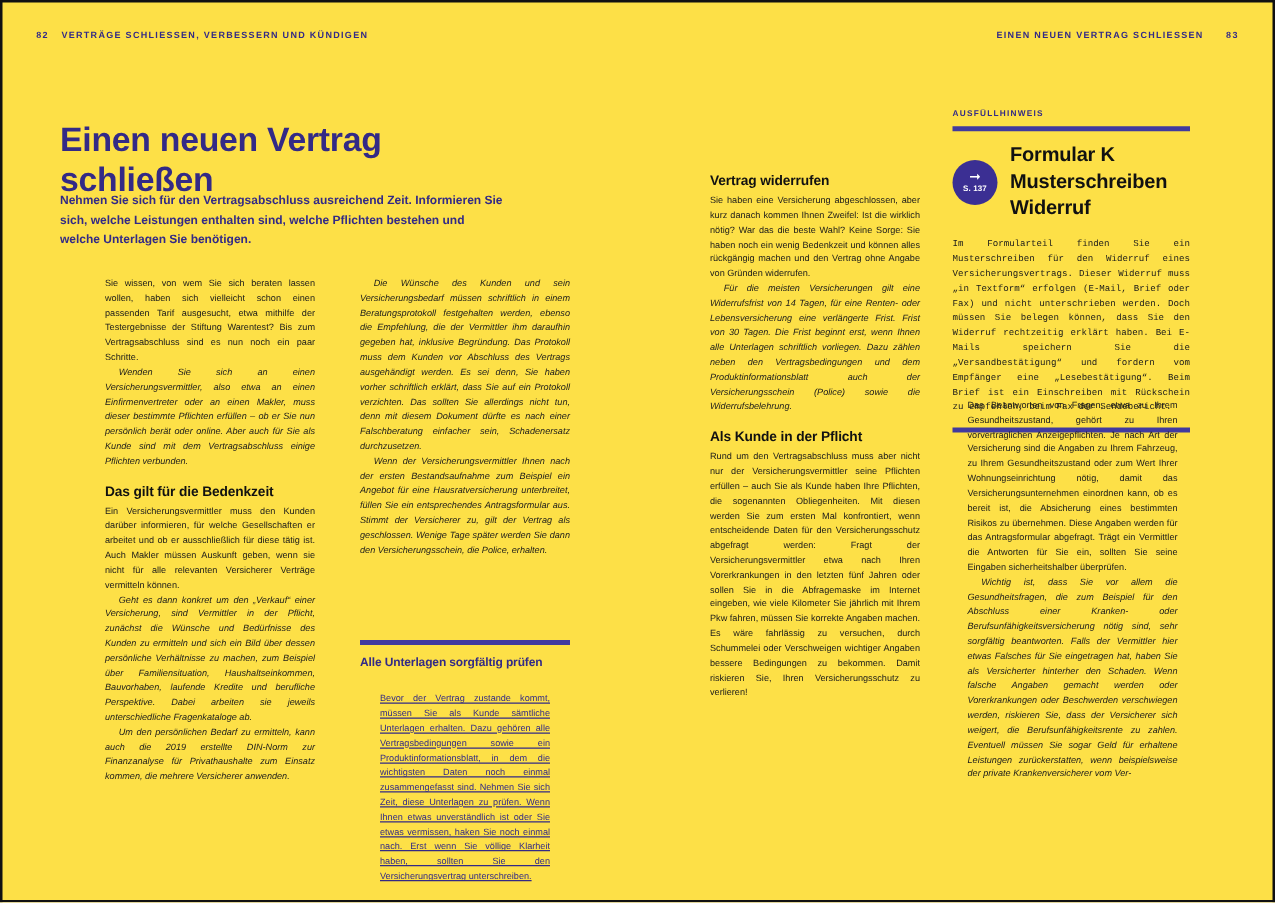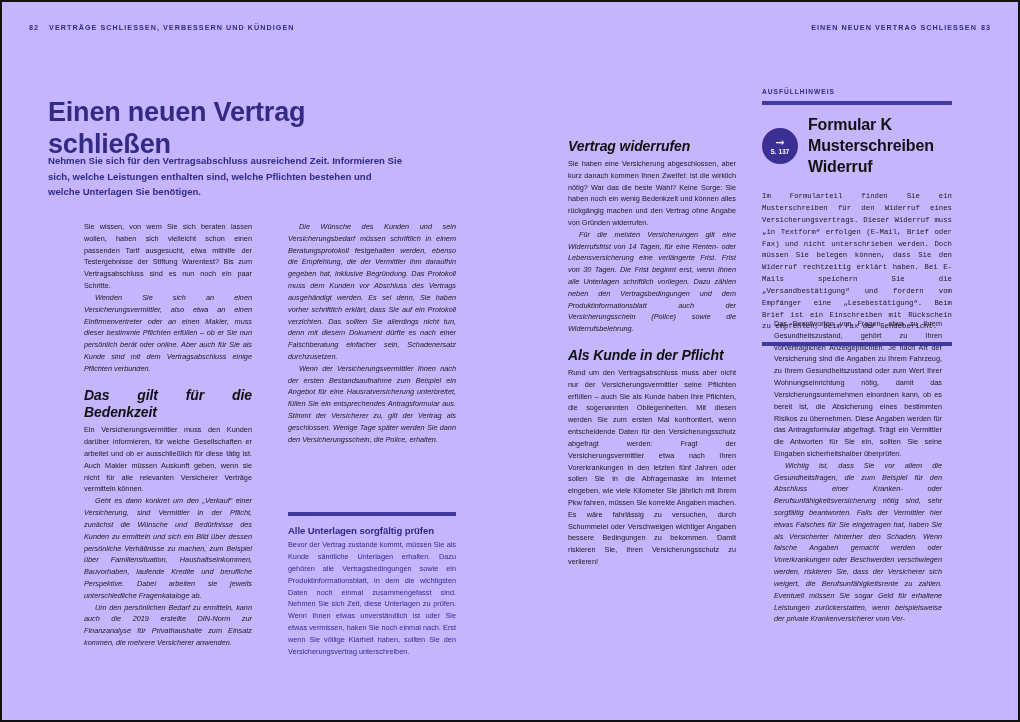--- a/index.html
+++ b/index.html
@@ -8,21 +8,21 @@
     background: #ffffff;
   }
   body {
     font-family: "Liberation Sans", sans-serif;
     -webkit-font-smoothing: antialiased;
   }
   .spread {
     position: relative;
     width: 1020px;
     height: 722px;
-    background: #c4b5fd;
+    background: #fde047;
     overflow: hidden;
     box-sizing: border-box;
   }
   
   .edge-top, .edge-bottom {
     position: absolute;
     left: 0; right: 0;
     height: 2px;
     background: #111111;
   }
@@ -45,21 +45,21 @@
     letter-spacing: 1.05px;
     font-weight: bold;
     color: #332a86;
     text-transform: uppercase;
     white-space: nowrap;
   }
   .runhead-left { left: 29px; }
   .runhead-right { right: 29px; }
   .runhead .folio { font-weight: bold; }
   .runhead-left .folio { margin-right: 10px; }
-  .runhead-right .folio { margin-left: 4px; }
+  .runhead-right .folio { margin-left: 18px; }
 
   
   .title {
     position: absolute;
     left: 48px;
     top: 78px;
     width: 330px;
     font-size: 27px;
     line-height: 1.20;
     font-weight: bold;
@@ -89,26 +89,25 @@
   }
   .col p {
     margin: 0;
   }
   .col p.indent {
     text-indent: 11px;
     font-style: italic;
   }
   .col h3 {
     margin: 12px 0 2px 0;
-    font-size: 14px;
+    font-size: 11px;
     line-height: 1.28;
     font-weight: bold;
     color: #111111;
     letter-spacing: -0.1px;
-    font-style: italic;
   }
   .col h3.first { margin-top: 0; }
 
   #col1 { left: 84px;  top: 221px; width: 168px; }
   #col2 { left: 288px; top: 221px; width: 168px; }
   #col3 { left: 568px; top: 138px; width: 168px; }
   #col4 { left: 762px; top: 318px; width: 168px; margin-left: 12px; }
 
   
   .purple-box {
@@ -129,21 +128,21 @@
     margin-bottom: 9px;
   }
   .purple-box h3 {
     margin: 0 0 2px 0;
     font-size: 9.6px;
     line-height: 1.28;
     font-weight: bold;
     color: #332a86;
     letter-spacing: -0.1px;
   }
-  .purple-box p { margin: 0; }
+  .purple-box p { margin: 16px; text-decoration: underline; }
 
   
   .infobox {
     position: absolute;
     left: 762px;
     top: 88px;
     width: 190px;
   }
   .infobox-kicker {
     font-size: 6.6px;

